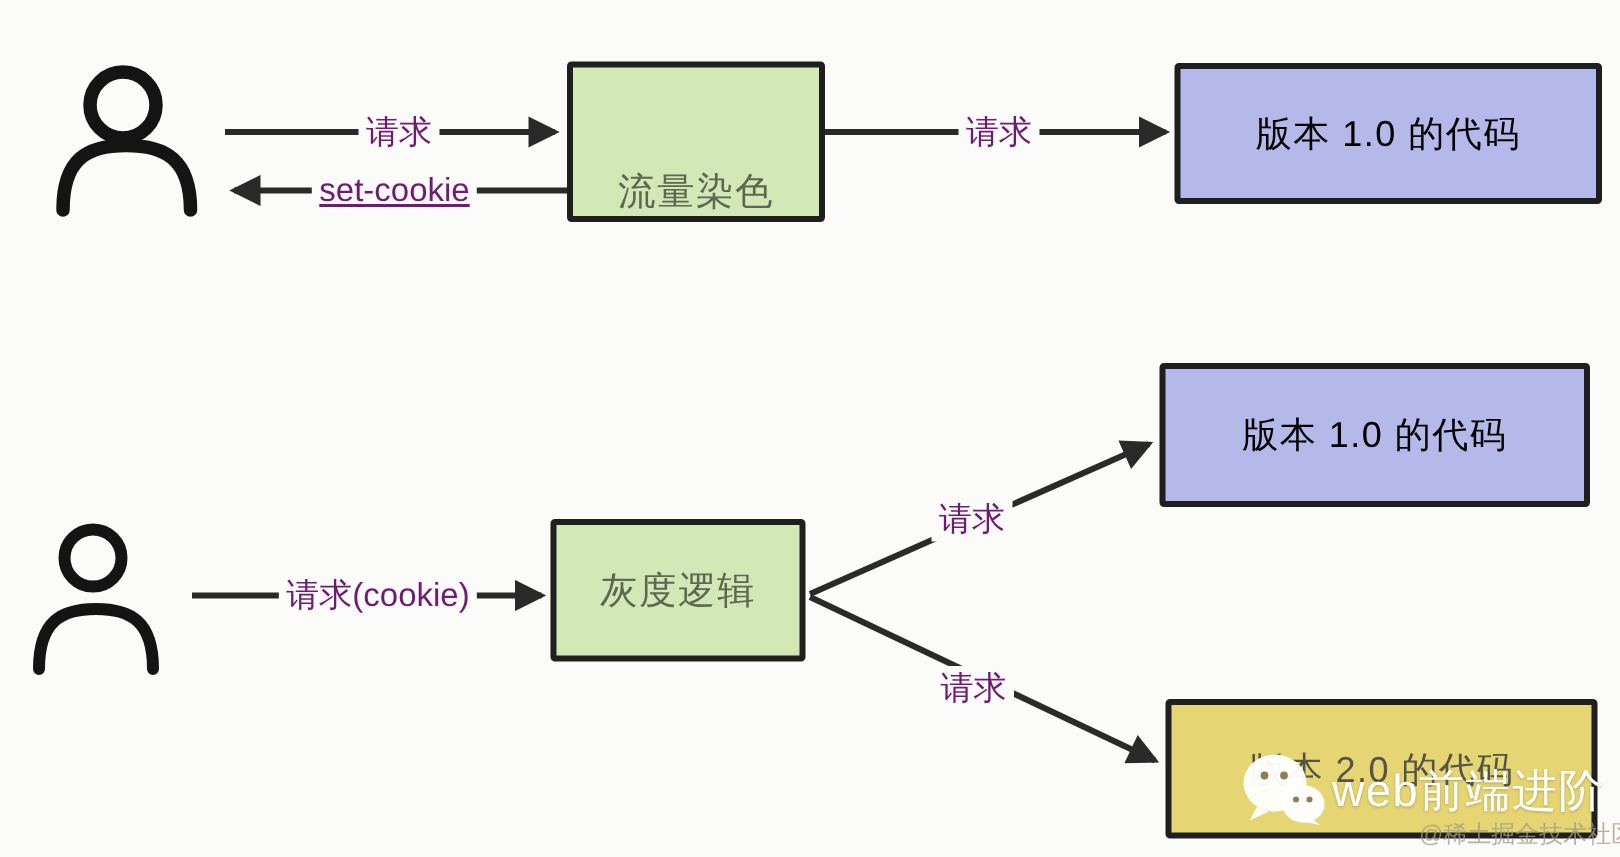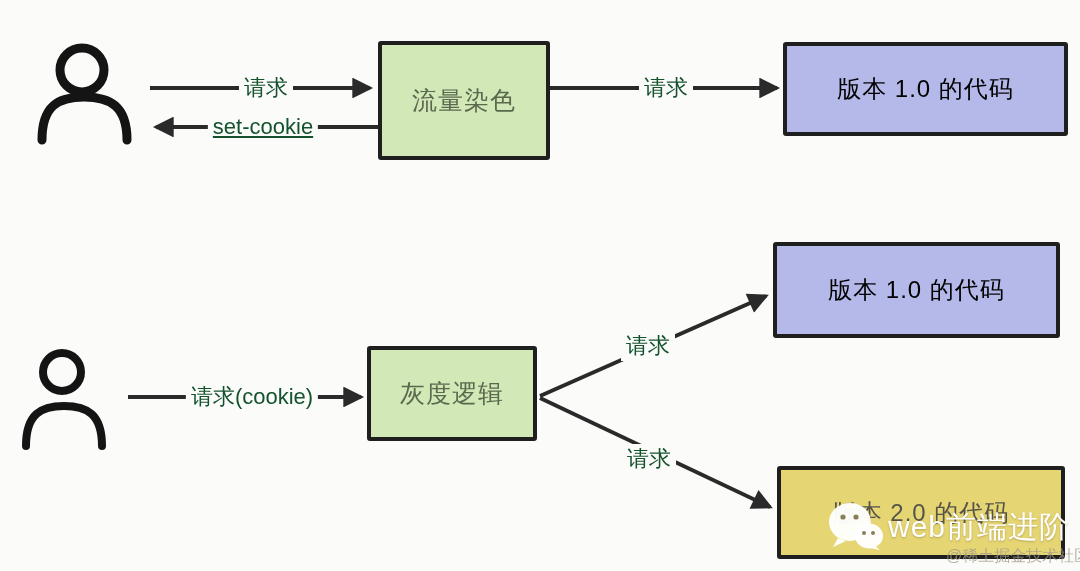--- a/index.html
+++ b/index.html
@@ -15,21 +15,21 @@
     border:4px solid #1f1f1f; border-radius:3px;
     font-size:25px; letter-spacing:1px; white-space:nowrap;
     z-index:2;
   }
   .node-green  { background:#d3e8b7; color:#5b694f; }
   .node-purple { background:#b5b9ea; color:#000000; }
   .node-yellow { background:#e6d573; color:#55544a; }
   .edge-label {
     position:absolute; transform:translate(-50%,-50%);
     background:#fbfbfa; padding:0 5px;
-    font-size:22px; color:#14532d; white-space:nowrap;
+    font-size:22px; color:#701a75; white-space:nowrap;
     z-index:3;
   }
   .watermark {
     position:absolute; left:820px; top:496px; width:260px; height:72px;
     z-index:5; pointer-events:none;
   }
   .wm-brand {
     position:absolute; left:68px; top:11px;
     font-size:30px; font-weight:500; color:#ffffff;
     letter-spacing:1px; white-space:nowrap;
@@ -66,21 +66,21 @@
     <g stroke="#2a2a2a" stroke-width="4" fill="none">
       <line x1="150" y1="88" x2="370" y2="88" marker-end="url(#ah)"></line>
       <line x1="378" y1="127" x2="156" y2="127" marker-end="url(#ah)"></line>
       <line x1="550" y1="88" x2="777" y2="88" marker-end="url(#ah)"></line>
       <line x1="128" y1="397" x2="361" y2="397" marker-end="url(#ah)"></line>
       <line x1="540" y1="396" x2="766" y2="296" marker-end="url(#ah)"></line>
       <line x1="540" y1="398" x2="770" y2="507" marker-end="url(#ah)"></line>
     </g>
   </svg>
 
-  <div class="node node-green" style="left:378px; top:41px; width:172px; height:119px;">
+  <div class="node node-green" style="left:378px; top:41px; width:172px; height:107px;align-items:flex-end;">
     <span>流量染色</span>
   </div>
 
   <div class="node node-purple" style="left:783px; top:42px; width:285px; height:94px; font-size:24px;">
     <span>版本 1.0 的代码</span>
   </div>
 
   <div class="node node-green" style="left:367px; top:346px; width:170px; height:95px;">
     <span>灰度逻辑</span>
   </div>

